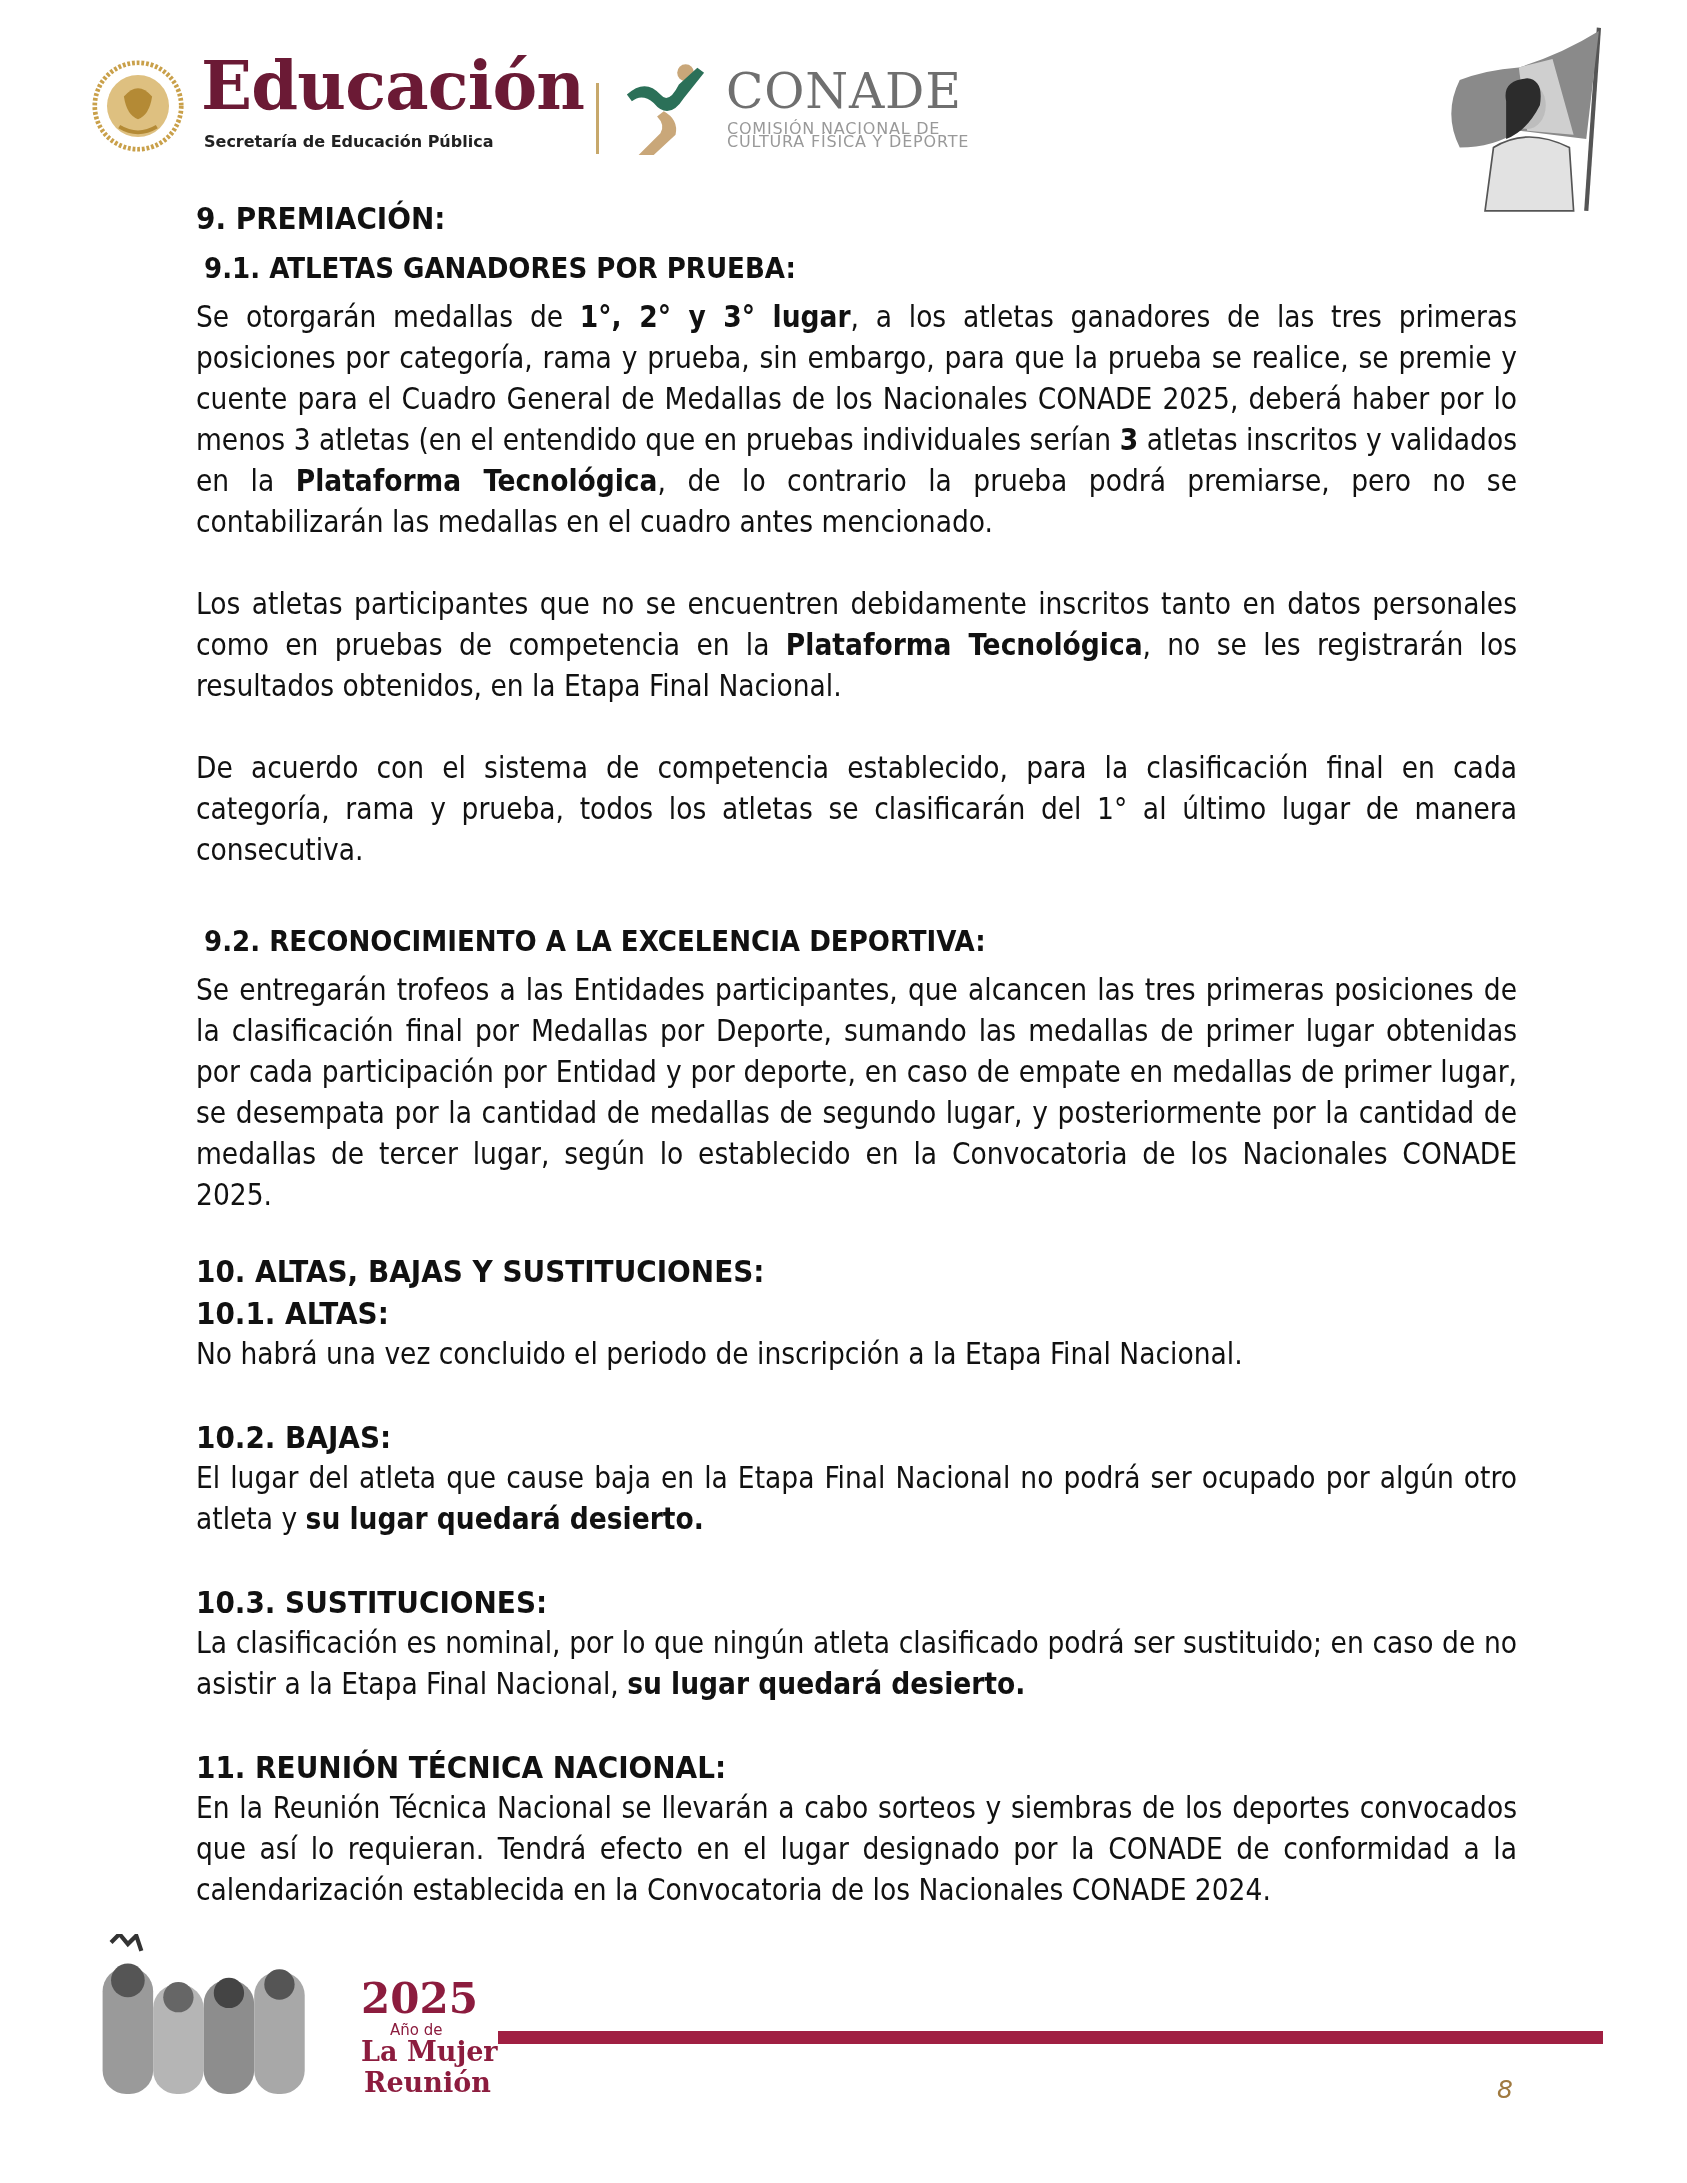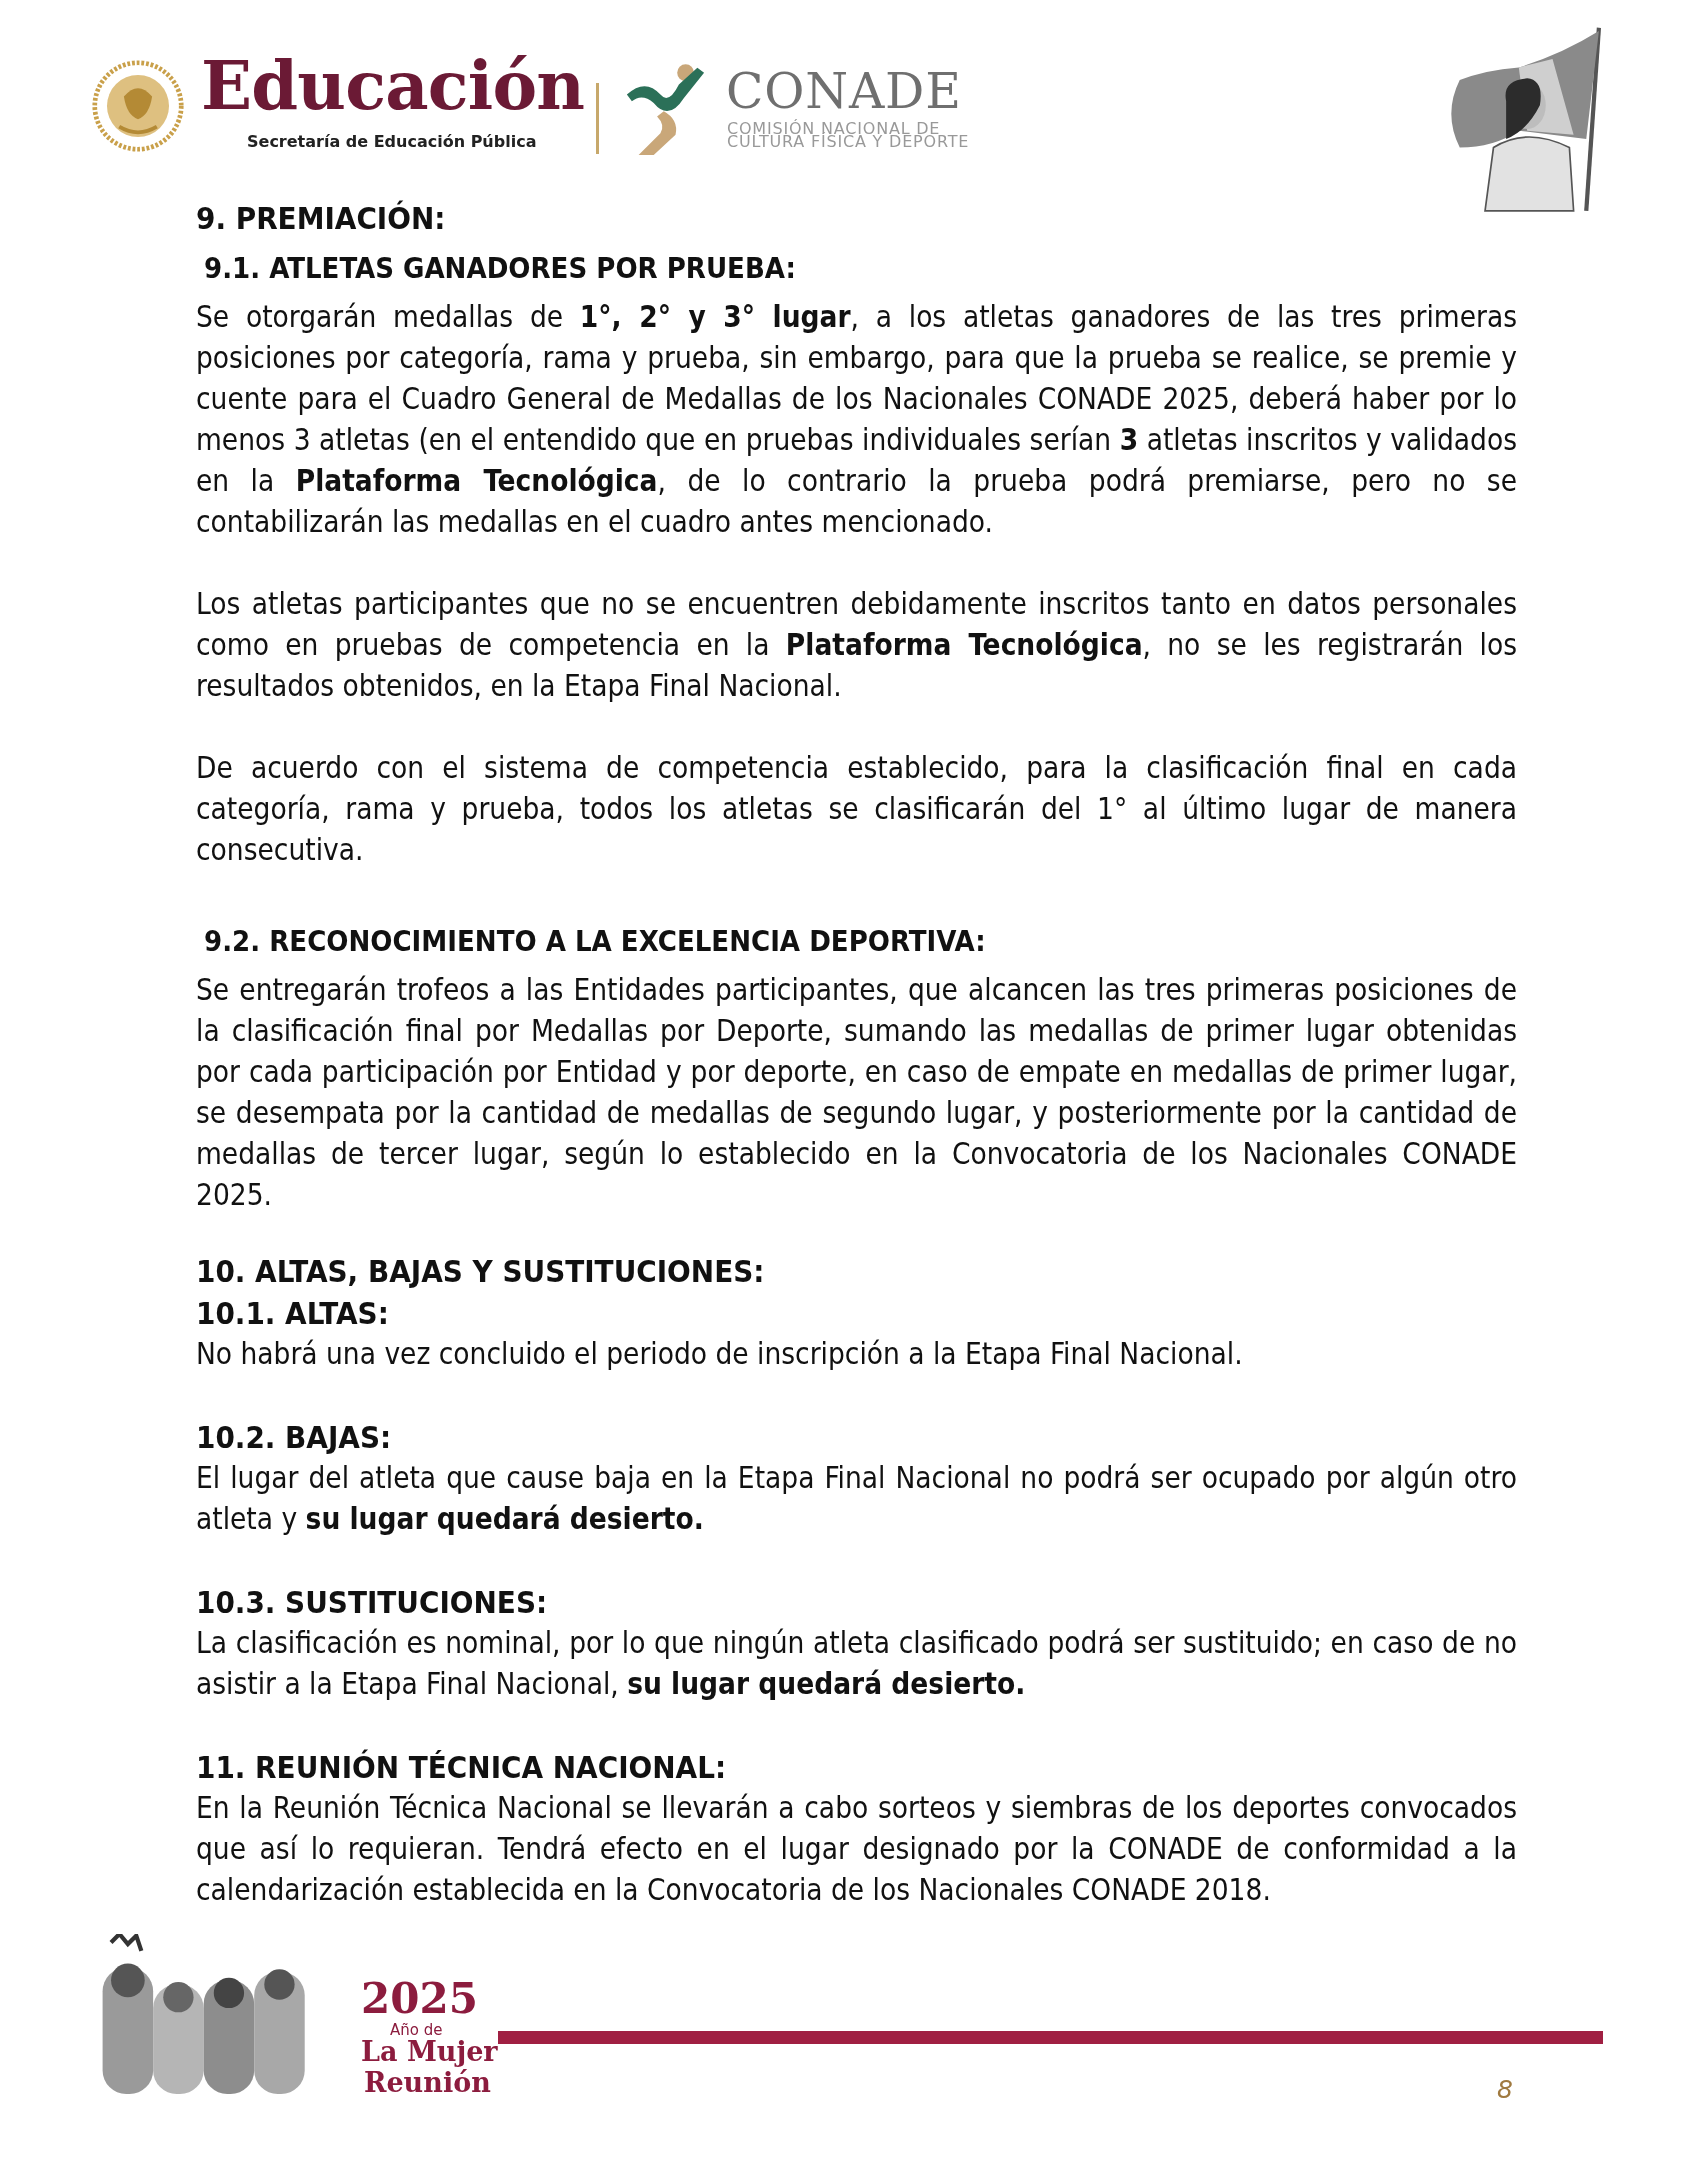--- a/index.html
+++ b/index.html
@@ -3,21 +3,21 @@
 <meta charset="utf-8">
 <style>
   html, body { margin: 0; padding: 0; background: #ffffff; }
   body { width: 1687px; height: 2183px; position: relative; overflow: hidden;
          font-family: "DejaVu Sans Condensed", "DejaVu Sans", sans-serif; color: #111; }
   .header { position: absolute; left: 0; top: 0; width: 1377px; height: 202px; }
   .seal { position: absolute; left: 91px; top: 59px; width: 94px; height: 94px; }
   .edu-title { position: absolute; left: 201px; top: 52px; font-family: "DejaVu Serif", serif;
                font-weight: bold; font-size: 67px; color: #6b1a35; letter-spacing: -0.8px; line-height: 1; }
   .edu-sub { position: absolute; left: 204px; top: 132px; font-family: "DejaVu Sans", sans-serif;
-             font-weight: bold; font-size: 16px; color: #222; margin-left: 43px; }
+             font-weight: bold; font-size: 16px; color: #222; }
   .sep { position: absolute; left: 596px; top: 83px; width: 2.5px; height: 71px; background: #c7a86b; }
   .conade-fig { position: absolute; left: 620px; top: 61px; width: 101px; height: 94px; }
   .conade-title { position: absolute; left: 726px; top: 67px; font-family: "DejaVu Serif", serif;
                   font-size: 49px; color: #6f6f6f; letter-spacing: 0.8px; line-height: 1; }
   .conade-sub { position: absolute; left: 727px; top: 123px; font-family: "DejaVu Sans", sans-serif;
                 font-size: 16px; color: #999; letter-spacing: 0.8px; line-height: 12.7px; }
   .heroine { position: absolute; left: 1426px; top: 21px; width: 194px; height: 194px; }
 
   .content { position: absolute; left: 196px; top: 197px; width: 1321px; }
   .h1 { font-weight: bold; font-size: 31px; line-height: 42px; margin: 0; }
@@ -89,21 +89,21 @@
   <p class="h1">10.1. ALTAS:</p>
   <p class="p">No habrá una vez concluido el periodo de inscripción a la Etapa Final Nacional.</p>
   <div class="gap"></div>
   <p class="h1">10.2. BAJAS:</p>
   <p class="p"><span>El lugar del atleta que cause baja en la Etapa Final Nacional no podrá ser ocupado por algún otro atleta y </span><b>su lugar quedará desierto.</b></p>
   <div class="gap"></div>
   <p class="h1">10.3. SUSTITUCIONES:</p>
   <p class="p"><span>La clasificación es nominal, por lo que ningún atleta clasificado podrá ser sustituido; en caso de no asistir a la Etapa Final Nacional, </span><b>su lugar quedará desierto.</b></p>
   <div class="gap"></div>
   <p class="h1">11.  REUNIÓN TÉCNICA NACIONAL:</p>
-  <p class="p">En la Reunión Técnica Nacional se llevarán a cabo sorteos y siembras de los deportes convocados que así lo requieran. Tendrá efecto en el lugar designado por la CONADE de conformidad a la calendarización establecida en la Convocatoria de los Nacionales CONADE 2018.</p>
+  <p class="p">En la Reunión Técnica Nacional se llevarán a cabo sorteos y siembras de los deportes convocados que así lo requieran. Tendrá efecto en el lugar designado por la CONADE de conformidad a la calendarización establecida en la Convocatoria de los Nacionales CONADE 2024.</p>
 </div>
 
 <svg class="footer-figs" viewBox="0 0 300 190">
   <rect x="10" y="40" width="60" height="150" rx="28" fill="#9a9a9a"></rect>
   <rect x="70" y="60" width="60" height="130" rx="28" fill="#b5b5b5"></rect>
   <rect x="130" y="55" width="60" height="135" rx="28" fill="#8d8d8d"></rect>
   <rect x="190" y="45" width="60" height="145" rx="28" fill="#a8a8a8"></rect>
   <circle cx="40" cy="55" r="20" fill="#555"></circle>
   <circle cx="100" cy="75" r="18" fill="#666"></circle>
   <circle cx="160" cy="70" r="18" fill="#444"></circle>

